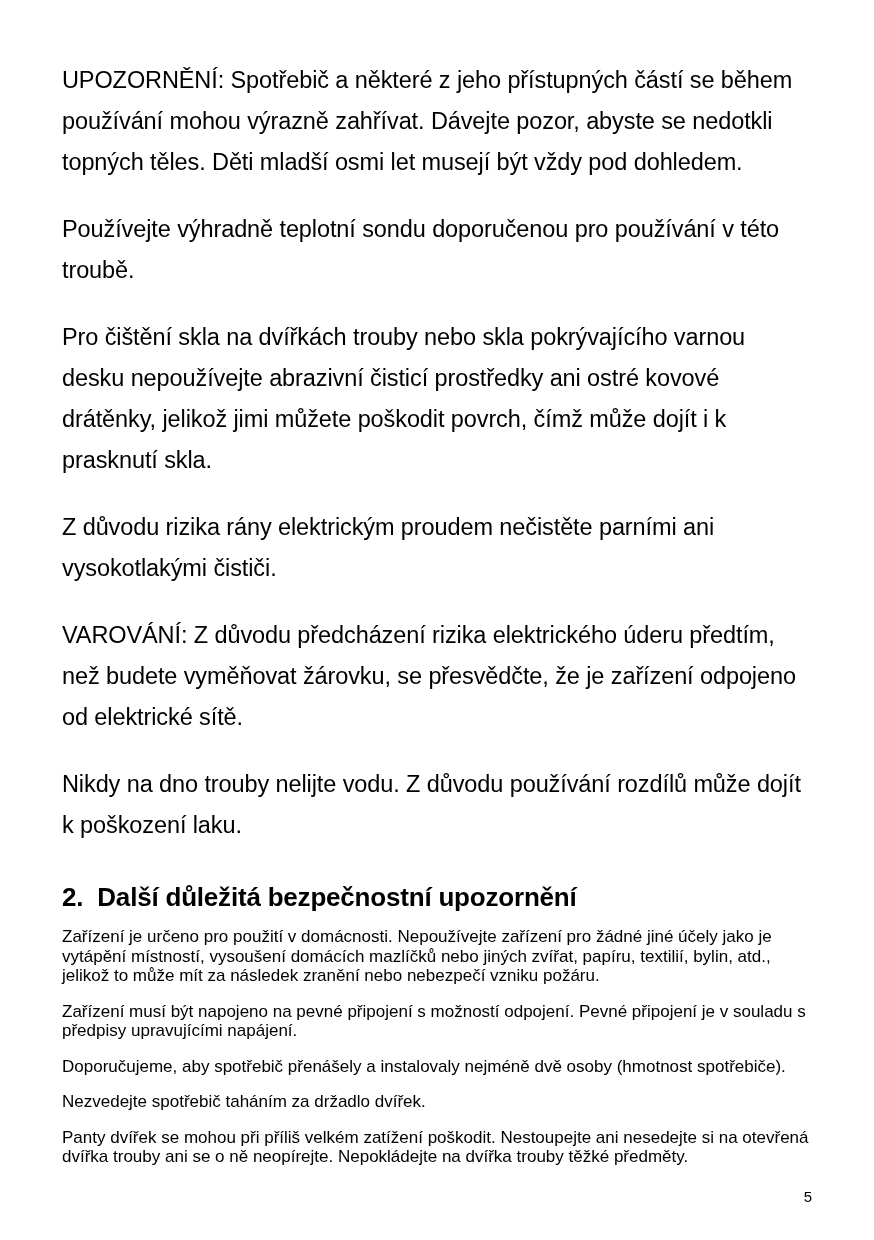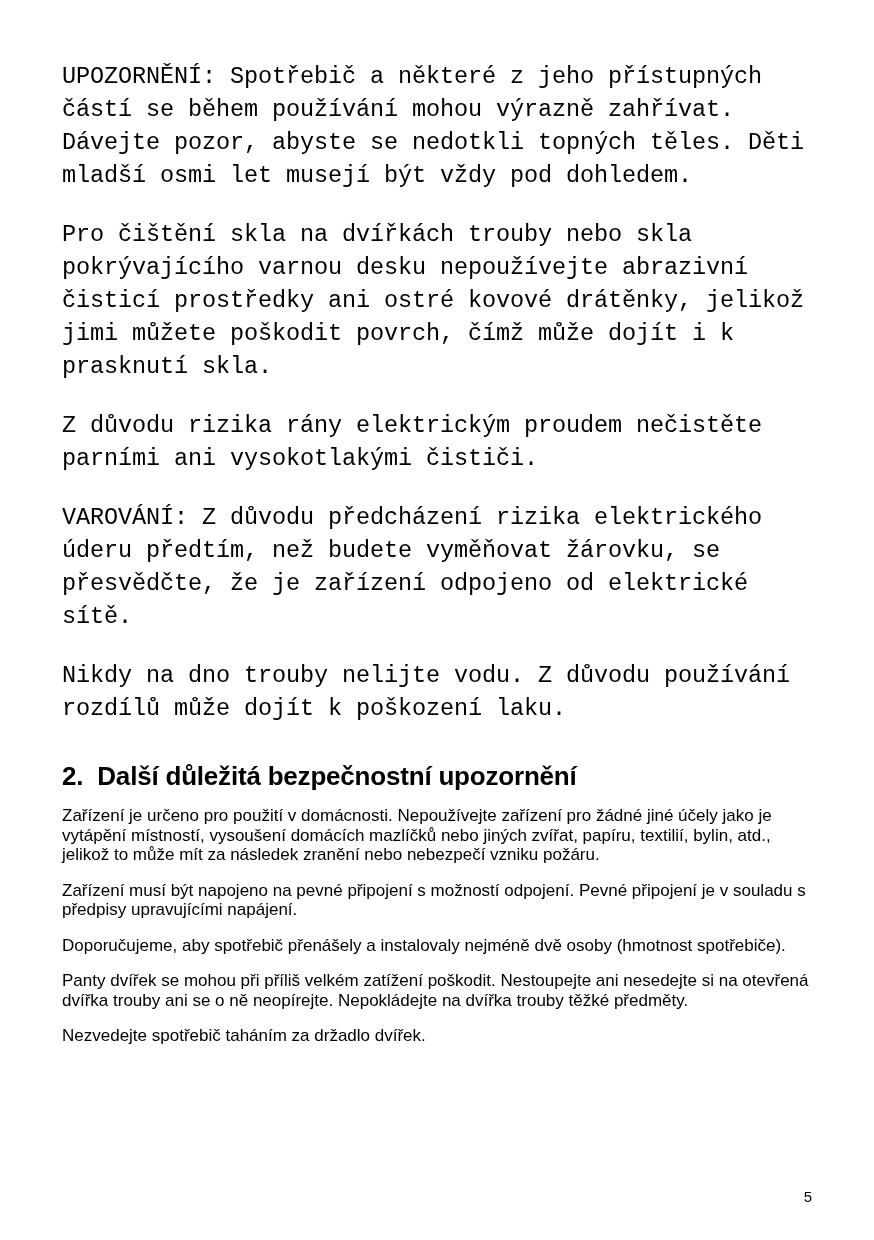--- a/index.html
+++ b/index.html
@@ -16,24 +16,23 @@
   }
   .page {
     position: relative;
     width: 874px;
     height: 1240px;
     box-sizing: border-box;
     padding: 56px 62px 40px 62px;
   }
   .big-para {
     font-size: 23.5px;
-    line-height: 33px;
+    line-height: 41px;
     margin: 0 0 26px 0;
     letter-spacing: -0.1px;
-    font-family: Liberation Mono, monospace;
   }
   .big-para:last-of-type {
     margin-bottom: 0;
   }
   .section-heading {
     font-size: 26px;
     font-weight: bold;
     margin: 36px 0 14px 0;
     letter-spacing: -0.2px;
     display: flex;
@@ -58,31 +57,32 @@
   .spacer-top { height: 4px; }
 </style>
 </head>
 <body>
 
 <div class="page">
 
   <div class="spacer-top"></div>
 
   <p class="big-para">UPOZORNĚNÍ: Spotřebič a některé z jeho přístupných částí se během používání mohou výrazně zahřívat. Dávejte pozor, abyste se nedotkli topných těles. Děti mladší osmi let musejí být vždy pod dohledem.</p>
+  <p class="big-para">Používejte výhradně teplotní sondu doporučenou pro používání v této troubě.</p>
   <p class="big-para">Pro čištění skla na dvířkách trouby nebo skla pokrývajícího varnou desku nepoužívejte abrazivní čisticí prostředky ani ostré kovové drátěnky, jelikož jimi můžete poškodit povrch, čímž může dojít i k prasknutí skla.</p>
   <p class="big-para">Z důvodu rizika rány elektrickým proudem nečistěte parními ani vysokotlakými čističi.</p>
   <p class="big-para">VAROVÁNÍ: Z důvodu předcházení rizika elektrického úderu předtím, než budete vyměňovat žárovku, se přesvědčte, že je zařízení odpojeno od elektrické sítě.</p>
   <p class="big-para">Nikdy na dno trouby nelijte vodu. Z důvodu používání rozdílů může dojít k poškození laku.</p>
 
   <h2 class="section-heading">
     <span class="num">2.</span>
     <span>Další důležitá bezpečnostní upozornění</span>
   </h2>
 
   <p class="small-para">Zařízení je určeno pro použití v domácnosti. Nepoužívejte zařízení pro žádné jiné účely jako je vytápění místností, vysoušení domácích mazlíčků nebo jiných zvířat, papíru, textilií, bylin, atd., jelikož to může mít za následek zranění nebo nebezpečí vzniku požáru.</p>
   <p class="small-para">Zařízení musí být napojeno na pevné připojení s možností odpojení. Pevné připojení je v souladu s předpisy upravujícími napájení.</p>
   <p class="small-para">Doporučujeme, aby spotřebič přenášely a instalovaly nejméně dvě osoby (hmotnost spotřebiče).</p>
+  <p class="small-para">Nezvedejte spotřebič taháním za držadlo dvířek.</p>
   <p class="small-para">Panty dvířek se mohou při příliš velkém zatížení poškodit. Nestoupejte ani nesedejte si na otevřená dvířka trouby ani se o ně neopírejte. Nepokládejte na dvířka trouby těžké předměty.</p>
-  <p class="small-para">Nezvedejte spotřebič taháním za držadlo dvířek.</p>
 
   <div class="page-number">5</div>
 
 </div>
 
 </body></html>

